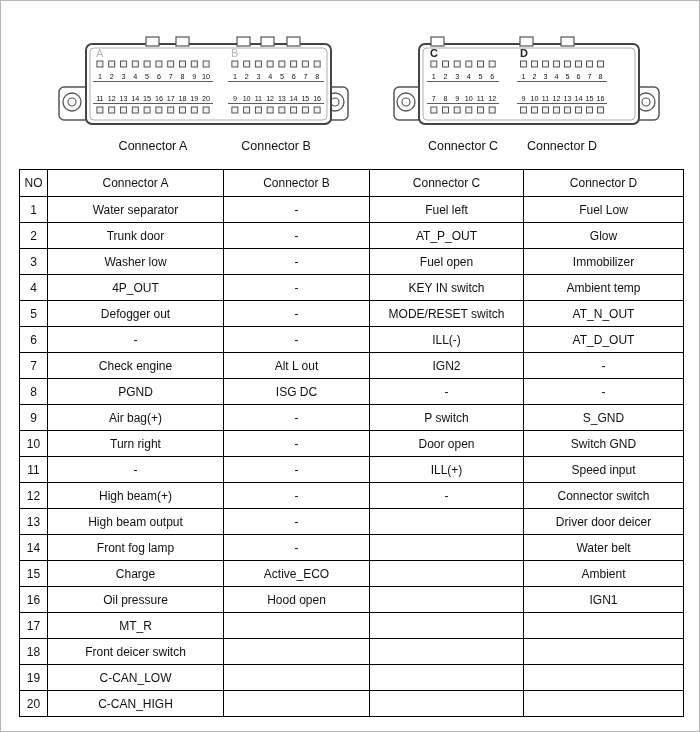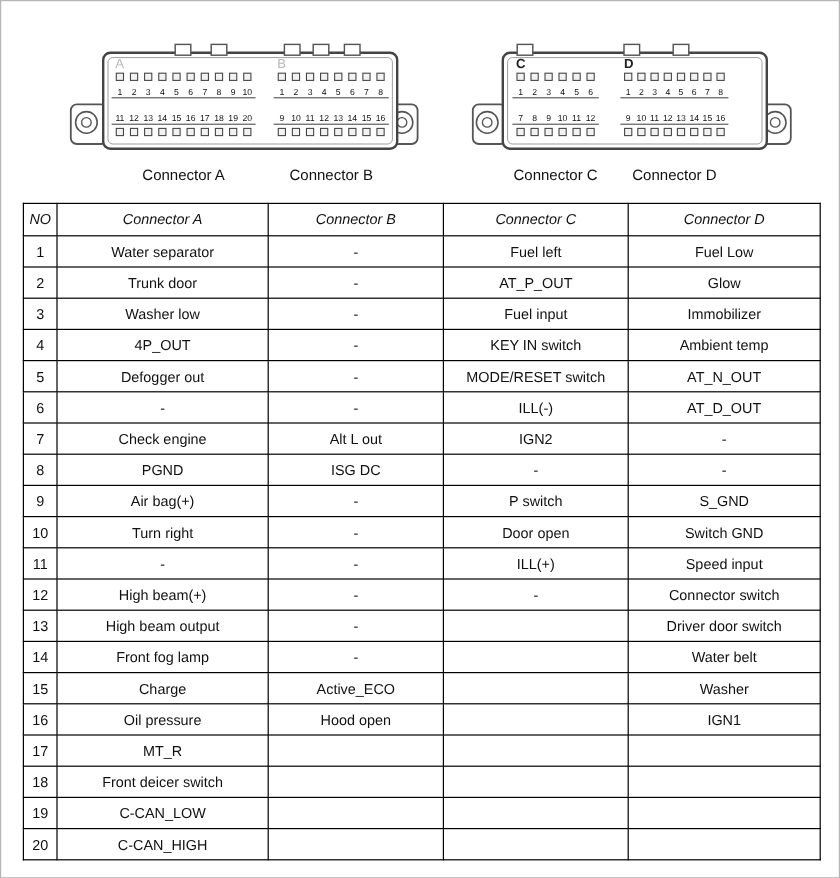--- a/index.html
+++ b/index.html
@@ -42,21 +42,21 @@
     font-size: 12px;
     font-weight: normal;
     text-align: center;
     vertical-align: middle;
     height: 26px;
     padding: 0 4px;
     color: #111111;
     overflow: hidden;
     white-space: nowrap;
   }
-  .pinout th { height: 27px; font-style: italic; }
+  .pinout th { height: 27px; }
 </style>
 </head>
 <body>
 
 <div class="page">
 
   <svg id="svg-ab" class="diagram-svg" width="295" height="100" viewBox="0 0 295 100">
       <rect x="3" y="53" width="30" height="33" rx="5" fill="#ffffff" stroke="#555" stroke-width="1.5"></rect>
       <circle cx="16" cy="68" r="9" fill="none" stroke="#555" stroke-width="1.3"></circle>
       <circle cx="16" cy="68" r="4" fill="none" stroke="#555" stroke-width="1.1"></circle>
@@ -260,21 +260,21 @@
           <td>2</td>
           <td>Trunk door</td>
           <td>-</td>
           <td>AT_P_OUT</td>
           <td>Glow</td>
         </tr>
         <tr>
           <td>3</td>
           <td>Washer low</td>
           <td>-</td>
-          <td>Fuel input</td>
+          <td>Fuel open</td>
           <td>Immobilizer</td>
         </tr>
         <tr>
           <td>4</td>
           <td>4P_OUT</td>
           <td>-</td>
           <td>KEY IN switch</td>
           <td>Ambient temp</td>
         </tr>
         <tr>
@@ -331,35 +331,35 @@
           <td>High beam(+)</td>
           <td>-</td>
           <td>-</td>
           <td>Connector switch</td>
         </tr>
         <tr>
           <td>13</td>
           <td>High beam output</td>
           <td>-</td>
           <td></td>
-          <td>Driver door switch</td>
+          <td>Driver door deicer</td>
         </tr>
         <tr>
           <td>14</td>
           <td>Front fog lamp</td>
           <td>-</td>
           <td></td>
           <td>Water belt</td>
         </tr>
         <tr>
           <td>15</td>
           <td>Charge</td>
           <td>Active_ECO</td>
           <td></td>
-          <td>Washer</td>
+          <td>Ambient</td>
         </tr>
         <tr>
           <td>16</td>
           <td>Oil pressure</td>
           <td>Hood open</td>
           <td></td>
           <td>IGN1</td>
         </tr>
         <tr>
           <td>17</td>

